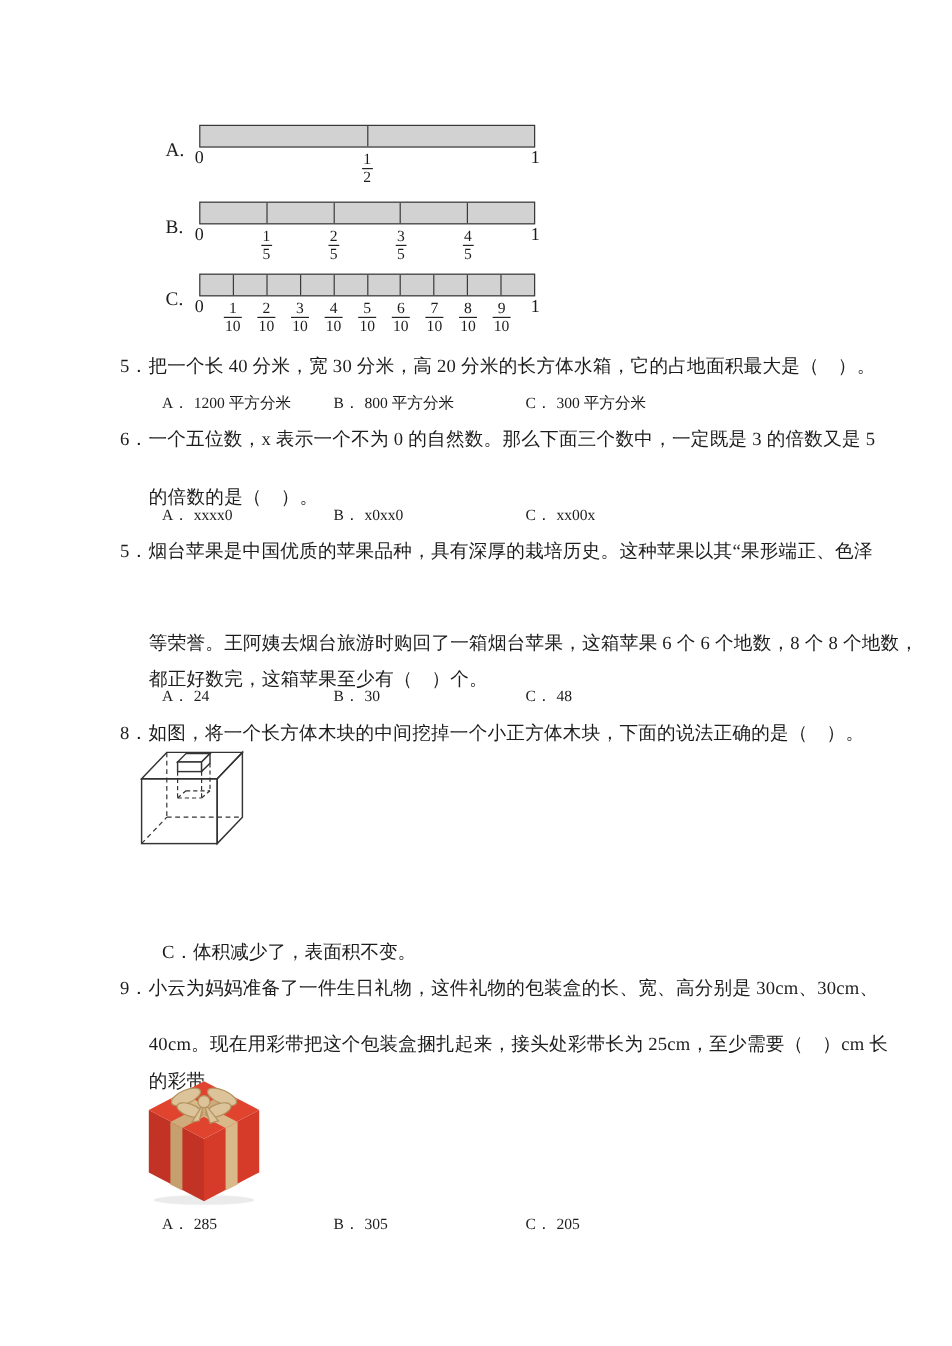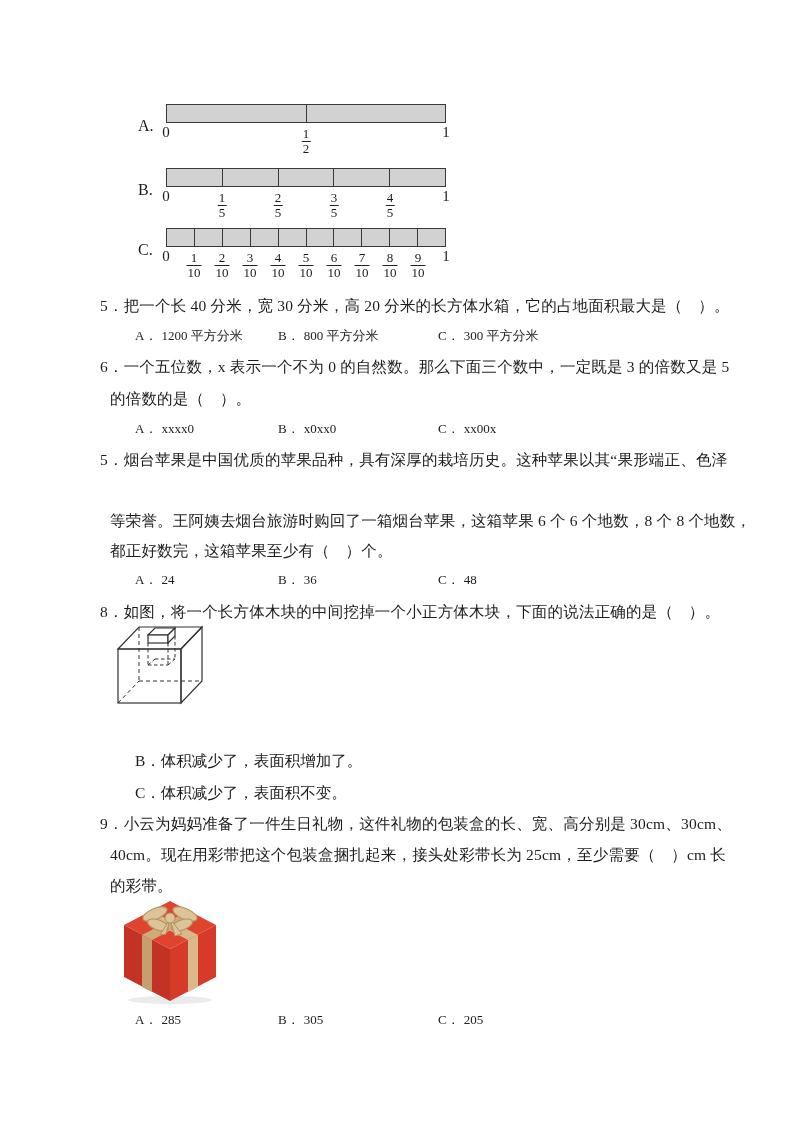--- a/index.html
+++ b/index.html
@@ -2,21 +2,21 @@
 <html><head>
 <meta charset="utf-8">
 <style>
   html,body{margin:0;padding:0;background:#ffffff;}
   .page{
     position:relative;width:793px;height:1122px;background:#ffffff;overflow:hidden;
     font-family:"Liberation Serif","DejaVu Serif",serif;color:#1c1c1c;
   }
   
   .line{position:absolute;left:100px;font-size:15.5px;line-height:22px;white-space:nowrap;letter-spacing:.2px;}
-  .line.cont{left:110px;}
+  .line.cont{left:124px;margin-top:16px;}
   
   .opt{position:absolute;font-size:13px;white-space:nowrap;}
   .opt-a{left:135px;}
   .opt-b{left:278px;}
   .opt-c{left:438px;}
   .opt .opt-text{margin-left:4px;}
   .q8opt{position:absolute;left:135px;font-size:15.5px;white-space:nowrap;}
   
   .bar-row{position:absolute;left:138px;width:332px;height:60px;}
   .bar-label{position:absolute;left:0;top:13px;font-size:16px;}
@@ -156,21 +156,21 @@
     <span class="opt opt-a" style="top:420px"><span class="opt-label">A．</span><span class="opt-text">xxxx0</span></span>
     <span class="opt opt-b" style="top:420px"><span class="opt-label">B．</span><span class="opt-text">x0xx0</span></span>
     <span class="opt opt-c" style="top:420px"><span class="opt-label">C．</span><span class="opt-text">xx00x</span></span>
   </div>
 
   <div class="line" style="top:449px">5．烟台苹果是中国优质的苹果品种，具有深厚的栽培历史。这种苹果以其“果形端正、色泽</div>
   <div class="line cont" style="top:510px">等荣誉。王阿姨去烟台旅游时购回了一箱烟台苹果，这箱苹果 6 个 6 个地数，8 个 8 个地数，</div>
   <div class="line cont" style="top:540px">都正好数完，这箱苹果至少有（　）个。</div>
   <div>
     <span class="opt opt-a" style="top:571px"><span class="opt-label">A．</span><span class="opt-text">24</span></span>
-    <span class="opt opt-b" style="top:571px"><span class="opt-label">B．</span><span class="opt-text">36</span></span>
+    <span class="opt opt-b" style="top:571px"><span class="opt-label">B．</span><span class="opt-text">30</span></span>
     <span class="opt opt-c" style="top:571px"><span class="opt-label">C．</span><span class="opt-text">48</span></span>
   </div>
 
   <div class="line" style="top:601px">8．如图，将一个长方体木块的中间挖掉一个小正方体木块，下面的说法正确的是（　）。</div>
 
   <svg class="diagram" style="left:111px;top:623px" width="96" height="86" viewBox="0 0 96 86">
     <g fill="none" stroke="#333" stroke-width="1.2">
 
       <polygon points="7,26 28,4 91,4 70,26"></polygon>
       <polygon points="70,26 91,4 91,58 70,80"></polygon>
@@ -194,21 +194,20 @@
         <line x1="57" y1="20" x2="57" y2="42"></line>
         <line x1="64" y1="13" x2="64" y2="36"></line>
         <line x1="37" y1="42" x2="57" y2="42"></line>
         <line x1="57" y1="42" x2="64" y2="36"></line>
         <line x1="37" y1="42" x2="44" y2="36"></line>
         <line x1="44" y1="36" x2="64" y2="36"></line>
       </g>
     </g>
   </svg>
 
-  <div class="q8opt" style="top:751px"><span class="opt-label">B．</span><span class="opt-text">体积减少了，表面积增加了。</span></div>
   <div class="q8opt" style="top:783px"><span class="opt-label">C．</span><span class="opt-text">体积减少了，表面积不变。</span></div>
 
   <div class="line" style="top:813px">9．小云为妈妈准备了一件生日礼物，这件礼物的包装盒的长、宽、高分别是 30cm、30cm、</div>
   <div class="line cont" style="top:844px">40cm。现在用彩带把这个包装盒捆扎起来，接头处彩带长为 25cm，至少需要（　）cm 长</div>
   <div class="line cont" style="top:875px">的彩带。</div>
 
   <svg class="diagram" style="left:112px;top:897px" width="116" height="108" viewBox="0 0 116 108">
     <ellipse cx="58" cy="103" rx="42" ry="4" fill="rgba(0,0,0,0.08)"></ellipse>
 
     <polygon points="58,4 104,28 58,52 12,28" fill="#e0442f"></polygon>

